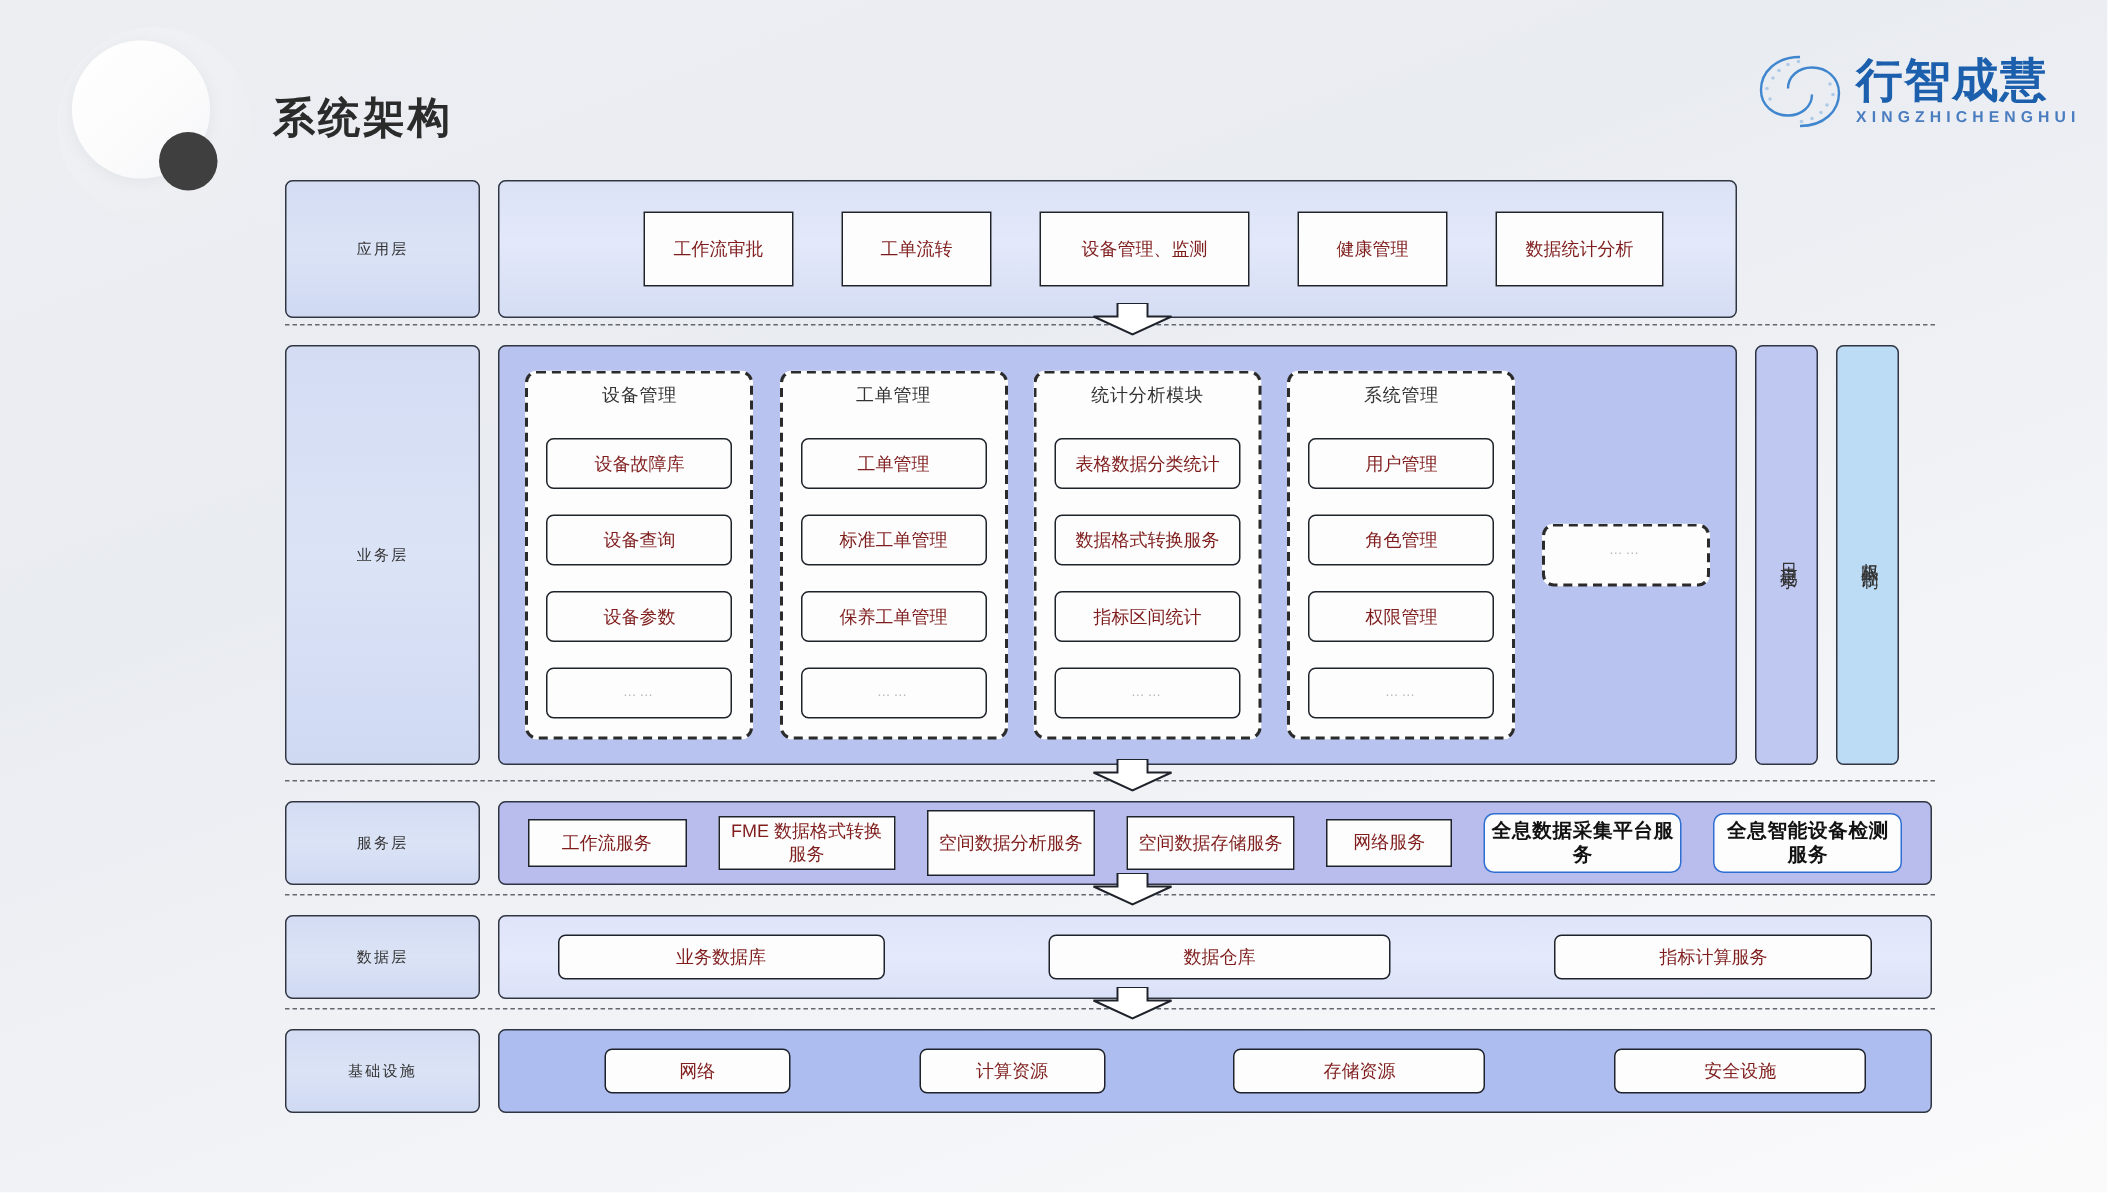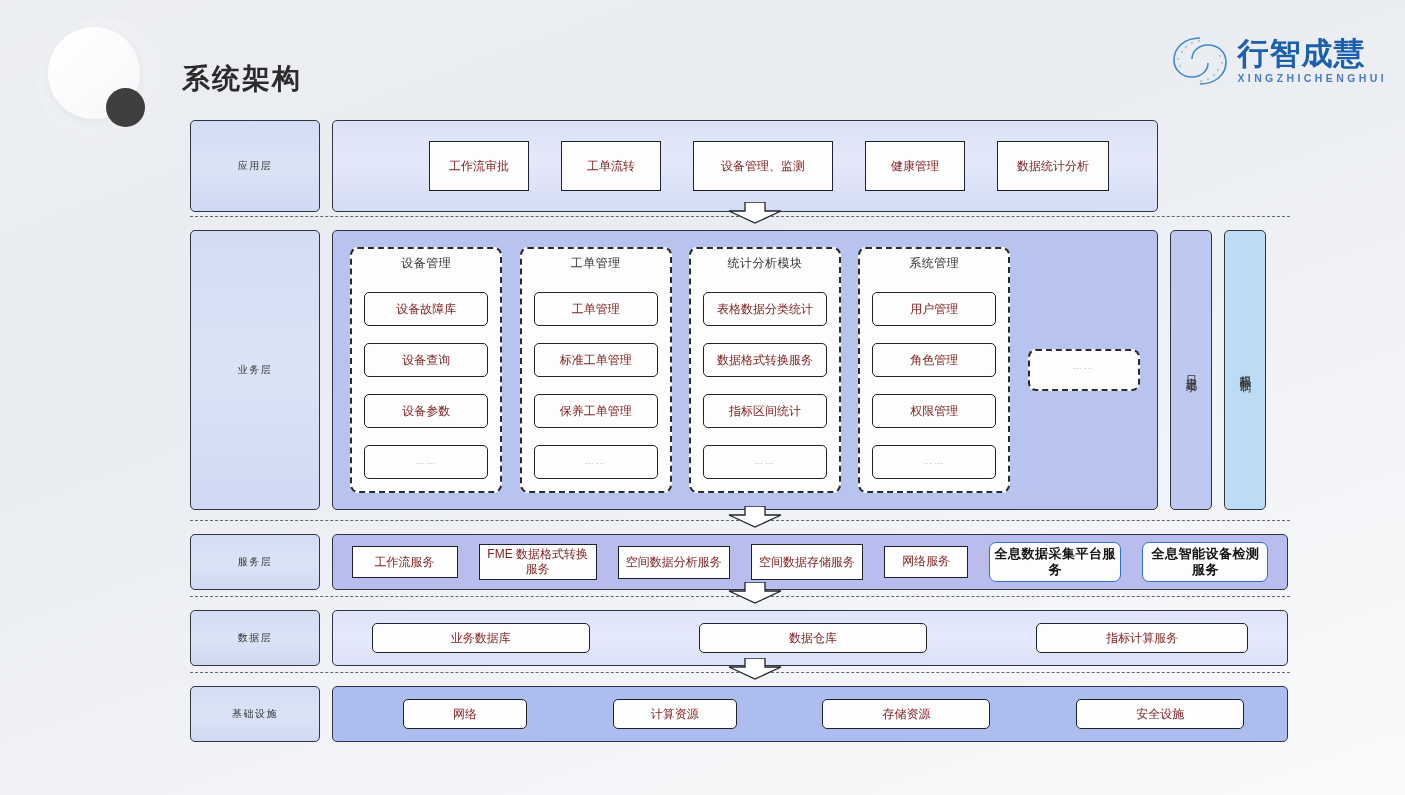--- a/index.html
+++ b/index.html
@@ -216,21 +216,21 @@
     <div class="divider" style="top:400px;"></div>
     <svg class="arrow" style="left:534px;top:386px;" viewBox="0 0 62 22">
       <polygon points="21,0 41,0 41,9 57,9 31,21 5,9 21,9" fill="#ffffff" stroke="#1e232b" stroke-width="1.3"></polygon>
     </svg>
 
     <div class="row" style="left:0;top:414px;width:1100px;height:56px;">
       <div class="layer-label">服务层</div>
       <div class="layer-body body-svc" style="width:956px;height:56px;justify-content:space-around;padding:0 8px;">
         <div class="node" style="width:106px;height:32px;">工作流服务</div>
         <div class="node" style="width:118px;height:36px;">FME 数据格式转换服务</div>
-        <div class="node" style="width:112px;height:33px;">空间数据分析服务</div>
+        <div class="node" style="width:112px;height:44px;">空间数据分析服务</div>
         <div class="node" style="width:112px;height:36px;">空间数据存储服务</div>
         <div class="node" style="width:84px;height:32px;font-family:Liberation Mono, monospace;">网络服务</div>
         <div class="node hl" style="width:132px;height:40px;">全息数据采集平台服务</div>
         <div class="node hl" style="width:126px;height:40px;">全息智能设备检测服务</div>
       </div>
     </div>
 
     <div class="divider" style="top:476px;"></div>
     <svg class="arrow" style="left:534px;top:462px;" viewBox="0 0 62 22">
       <polygon points="21,0 41,0 41,9 57,9 31,21 5,9 21,9" fill="#ffffff" stroke="#1e232b" stroke-width="1.3"></polygon>

